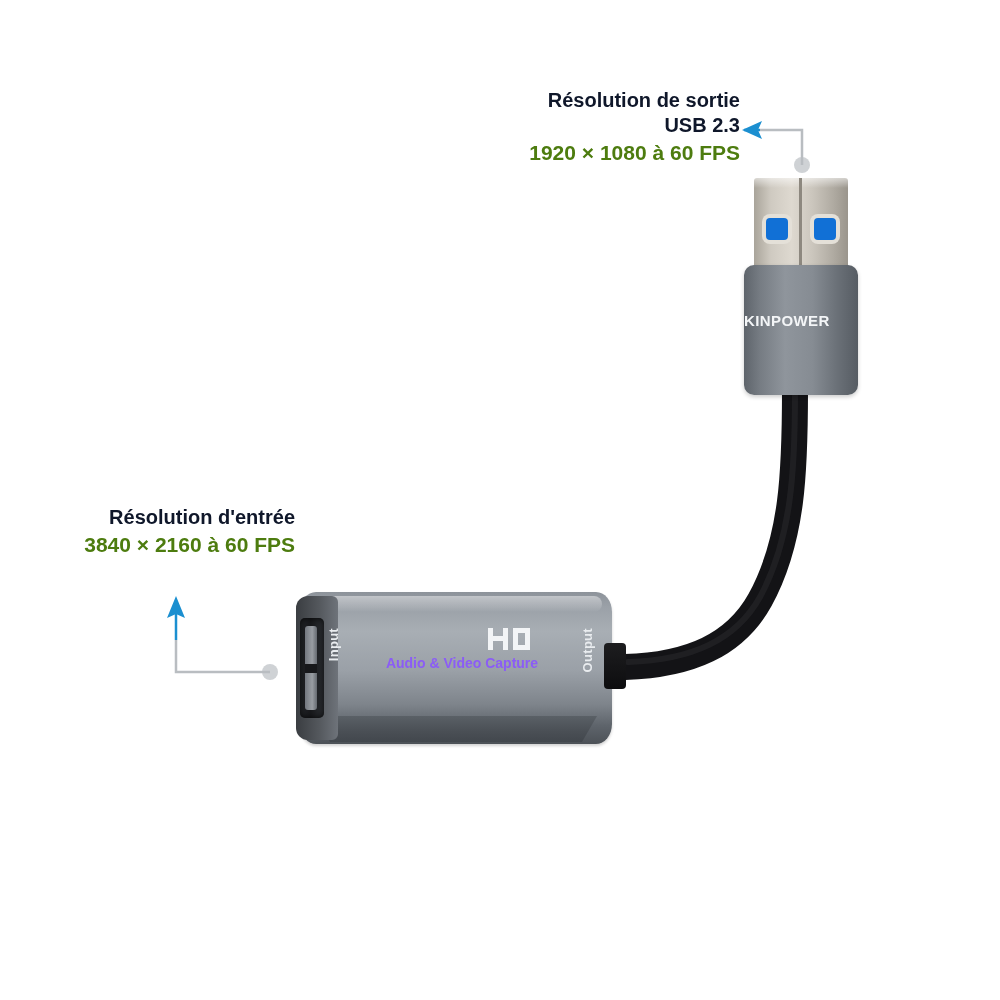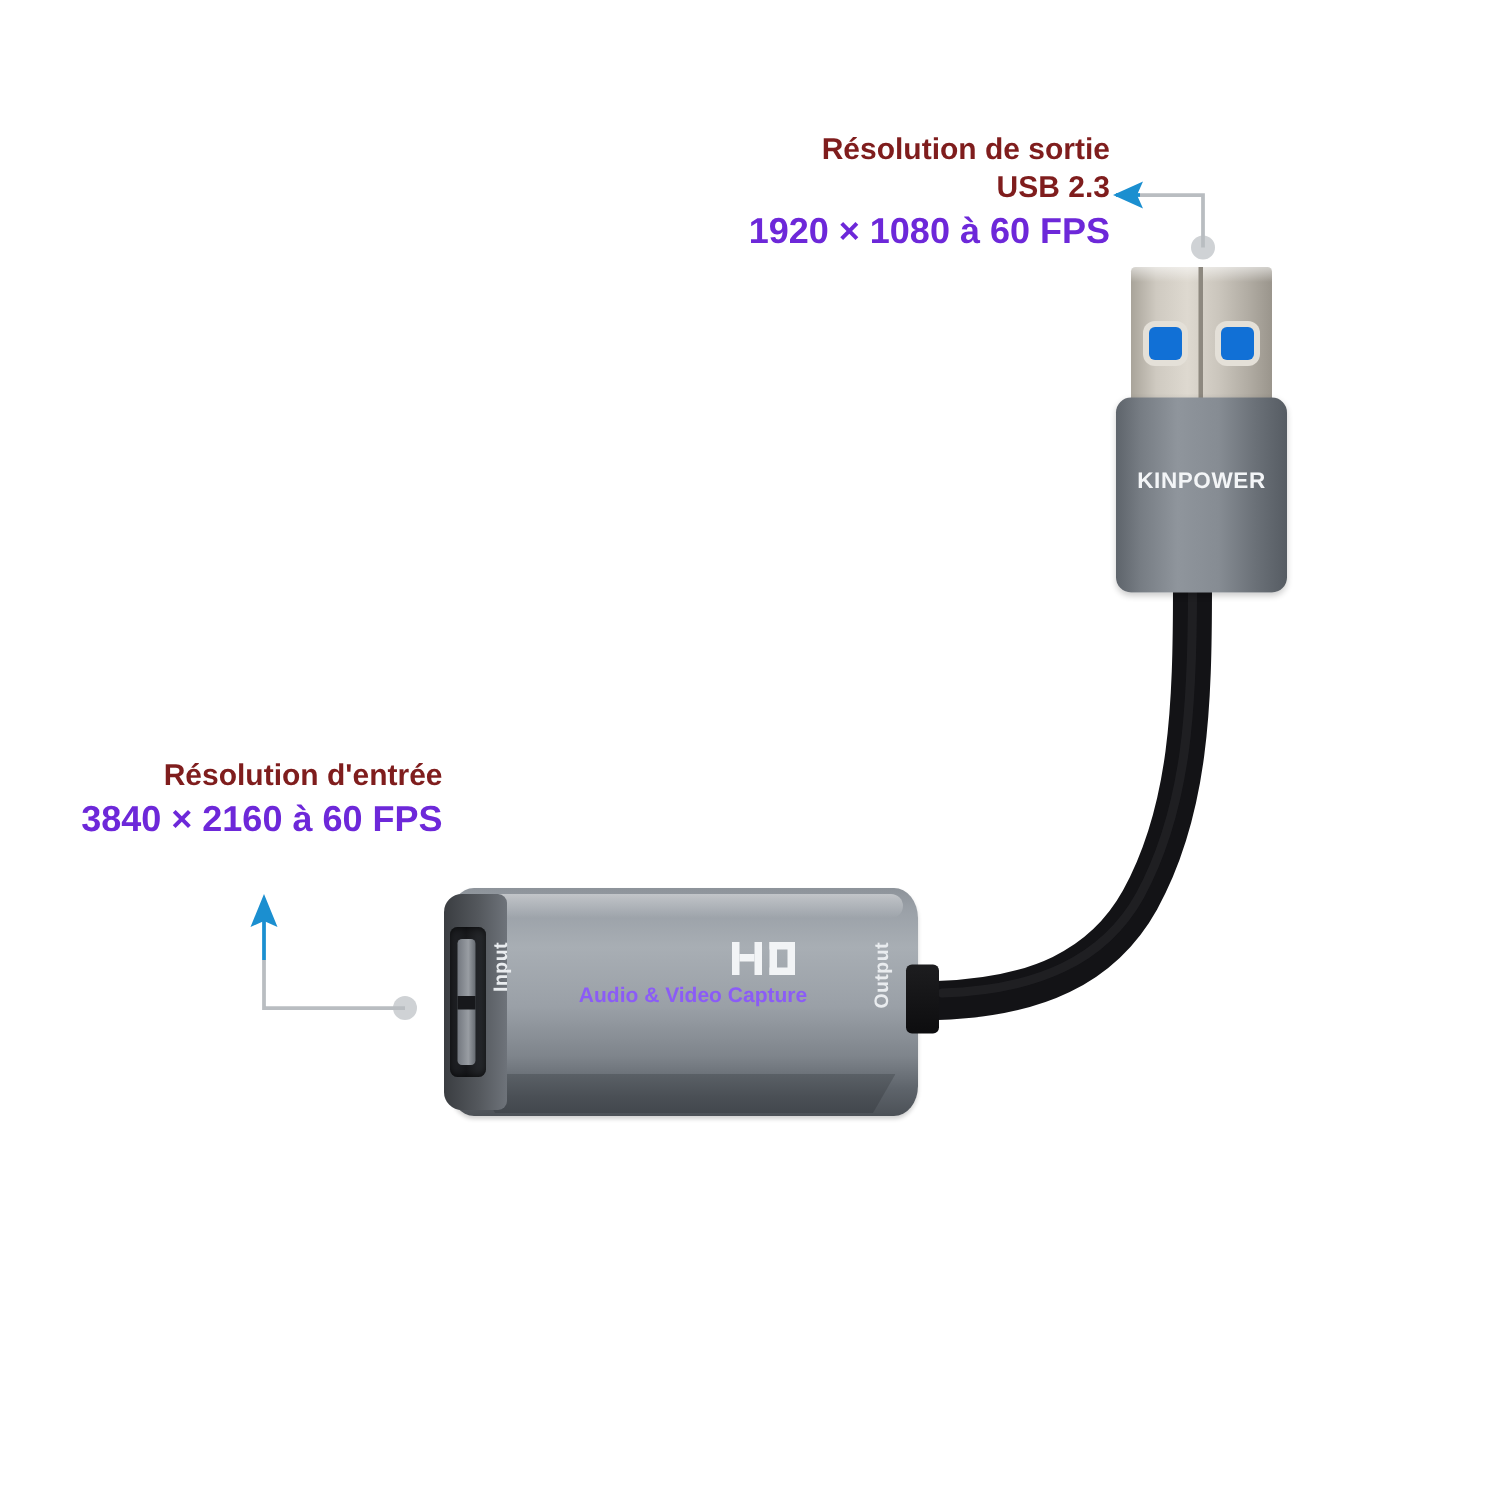--- a/index.html
+++ b/index.html
@@ -16,28 +16,28 @@
     overflow: hidden;
   }
 
   
   .callout {
     position: absolute;
     line-height: 1.25;
   }
   .callout .title,
   .callout .subtitle {
-    color: #7f1d1d;
+    color: #0f172a;
     font-size: 20px;
     font-weight: bold;
     white-space: nowrap;
   }
   .callout .spec {
-    color: #6d28d9;
-    font-size: 24px;
+    color: #4d7c0f;
+    font-size: 21px;
     font-weight: bold;
     white-space: nowrap;
     margin-top: 2px;
   }
 
   #callout-output {
     top: 88px;
     left: 410px;
     width: 330px;
     text-align: right;
@@ -209,21 +209,20 @@
         #868c93 60%,
         #6a7077 82%,
         #565c63 100%);
     box-shadow: 0 2px 4px rgba(0,0,0,0.2);
   }
   #usb-brand {
     position: absolute;
     left: 744px;
     top: 312px;
     width: 114px;
-    text-align: center;
     color: #f3f5f7;
     font-size: 15px;
     font-weight: bold;
     letter-spacing: 0.4px;
     white-space: nowrap;
   }
   
   #usb-plug {
     position: absolute;
     left: 754px;

